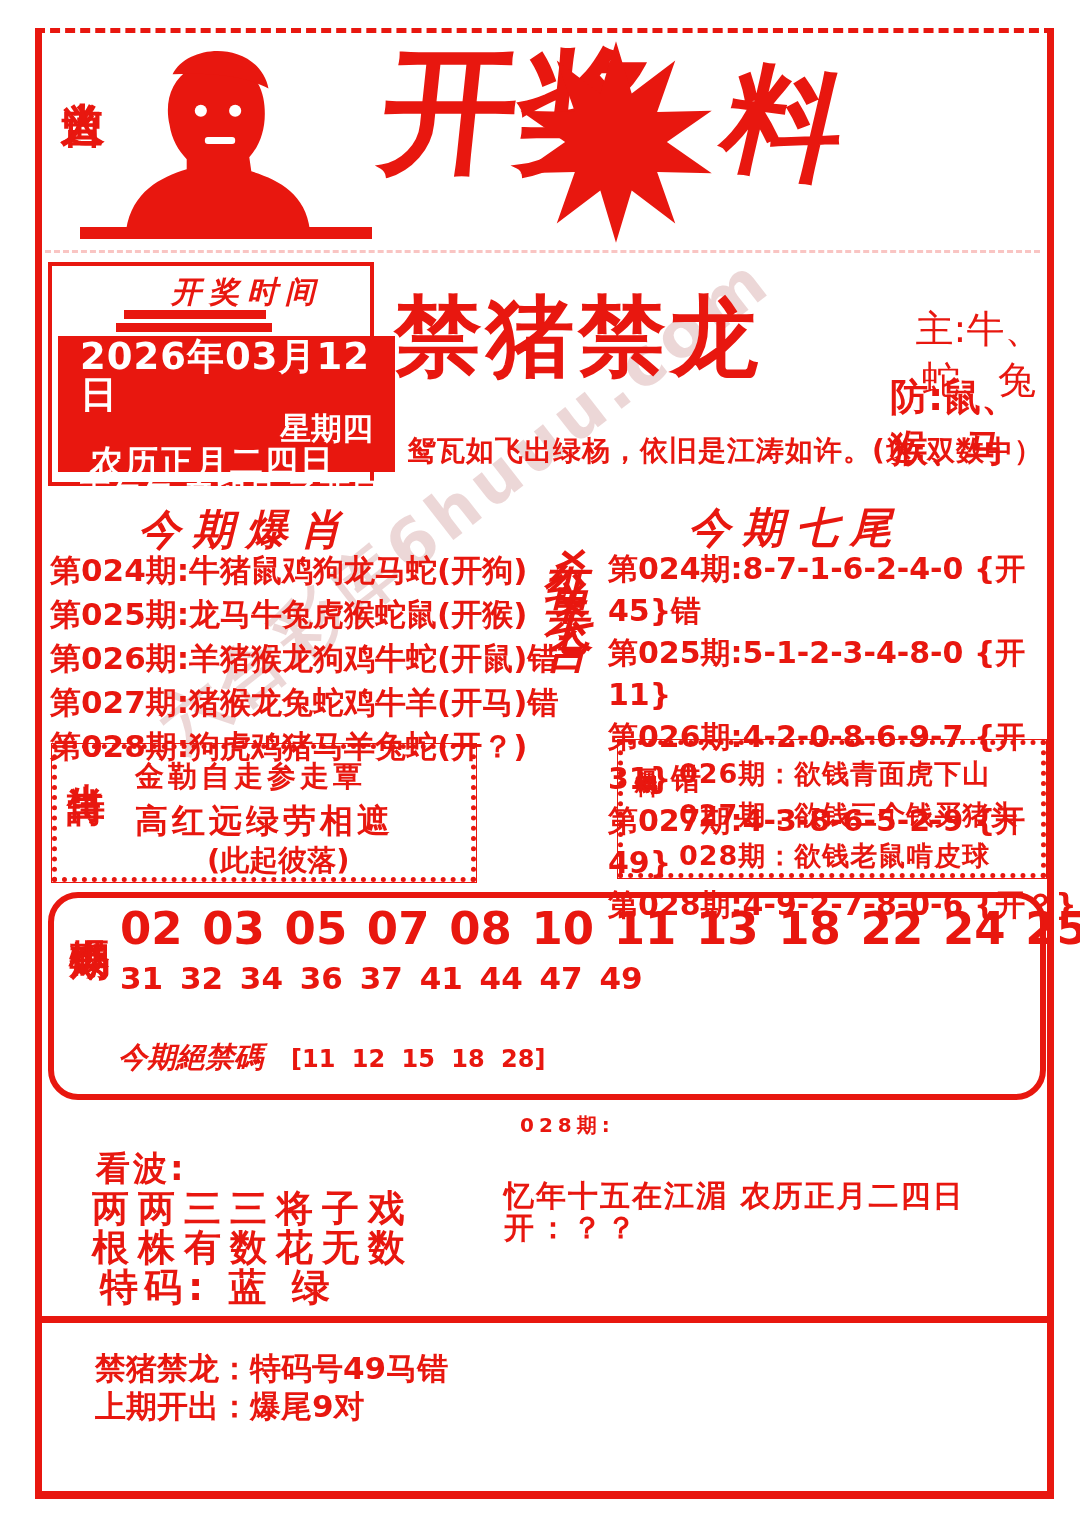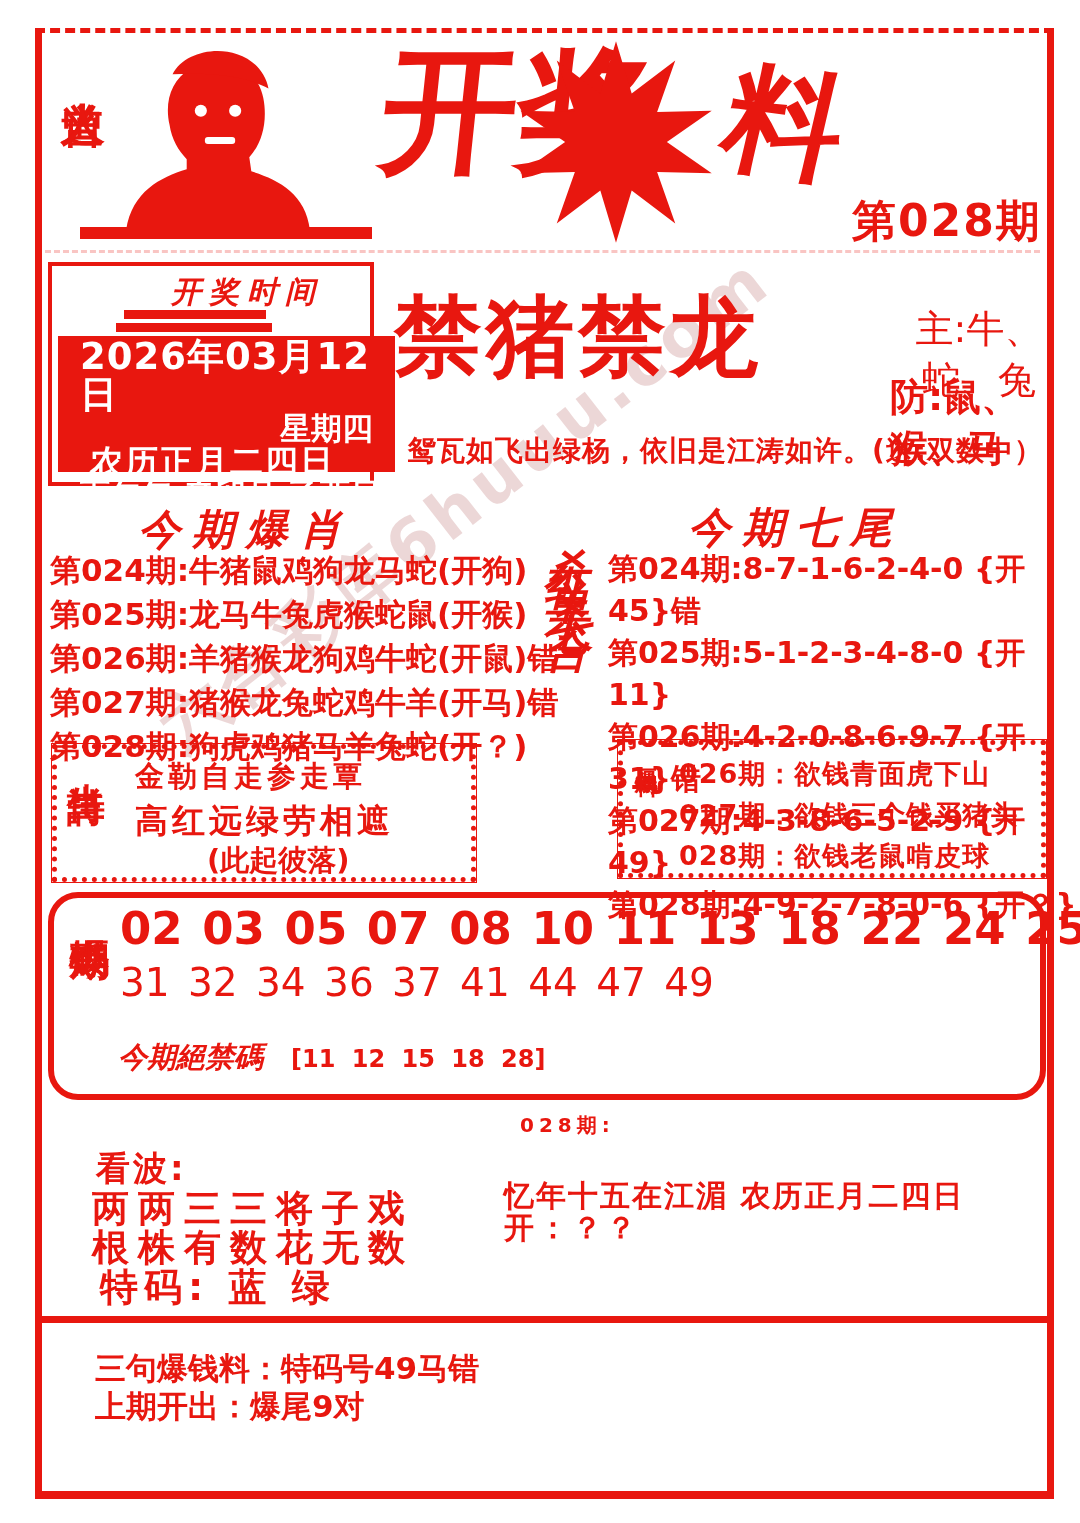--- a/index.html
+++ b/index.html
@@ -78,21 +78,21 @@
   .sx-note{ position:absolute; left:150px; top:92px; font-size:29px; font-weight:bold;}
   .sanju{ left:618px; top:740px; width:418px; height:128px;}
   .sj-label{ position:absolute; left:12px; top:6px; font-size:23px; font-weight:bold;
     writing-mode:vertical-rl; text-orientation:upright; line-height:1; letter-spacing:1px;}
   .sj-rows{ position:absolute; left:56px; top:8px; font-size:27px; font-weight:bold; line-height:41px; letter-spacing:1px;}
   
   .baoma{ left:48px; top:892px; width:986px; height:196px; border:6px solid var(--red); border-radius:30px; z-index:2;}
   .bm-label{ position:absolute; left:14px; top:10px; font-size:40px; font-weight:bold; line-height:1.1;
     writing-mode:vertical-rl; text-orientation:upright;}
   .bm-row1{ position:absolute; left:66px; top:4px; font-size:45px; font-weight:bold; word-spacing:4px; white-space:nowrap;}
-  .bm-row2{ position:absolute; left:66px; top:62px; font-size:39px; font-weight:normal; word-spacing:6px;}
+  .bm-row2{ position:absolute; left:66px; top:62px; font-size:31px; font-weight:bold; word-spacing:6px;}
   .bm-forbid{ position:absolute; left:64px; top:140px;}
   .bm-forbid-label{ font-size:29px; font-weight:bold; font-family:"DejaVu Serif", serif; font-style:italic;}
   .bm-forbid-nums{ font-size:24px; font-weight:bold; word-spacing:8px;margin-left:23px;}
   
   .kanbo-title{ left:96px; top:1146px; font-size:34px; font-weight:bold; letter-spacing:3px; z-index:2;}
   .kanbo-l1{ left:92px; top:1184px; font-size:37px; font-weight:bold; letter-spacing:9px; z-index:2;}
   .kanbo-l2{ left:92px; top:1223px; font-size:37px; font-weight:bold; letter-spacing:9px; z-index:2;}
   .kanbo-special{ left:100px; top:1262px; font-size:38px; font-weight:bold; letter-spacing:6px; z-index:2;}
   .hint-title{ left:520px; top:1112px; font-size:20px; font-weight:bold; letter-spacing:5px; z-index:2;text-align:center;}
   .hint-line{ left:504px; top:1176px; font-size:30px; font-weight:bold; letter-spacing:2px; z-index:2;}
@@ -129,21 +129,20 @@
 
   <div class="abs title-left">开奖</div>
   <div class="abs starburst">
     <svg width="236" height="212" viewBox="0 0 200 200">
       <polygon fill="#e8170f" points="100,5 114.8,54.3 155.9,23.1 138.8,71.8 190.3,70.6 148,100
         190.3,129.4 138.8,128.2 155.9,176.9 114.8,145.7 100,195 85.2,145.7 44.1,176.9 61.2,128.2
         9.7,129.4 52,100 9.7,70.6 61.2,71.8 44.1,23.1 85.2,54.3"></polygon>
     </svg>
   </div>
   <div class="abs title-right">料</div>
-  <div class="abs issue">第028期</div>
 
   <div class="abs datebox">
     <div class="datebox-title">开奖时间</div>
     <div class="bar1"></div>
     <div class="bar2"></div>
     <div class="dateblock">
       <div class="d1">2026年03月12日</div>
       <div class="d2">星期四</div>
       <div class="d3">农历正月二四日</div>
       <div class="d4">丙午年 辛卯月 乙酉日</div>
@@ -204,16 +203,16 @@
   <div class="abs kanbo-title">看波:</div>
   <div class="abs kanbo-l1">两两三三将子戏</div>
   <div class="abs kanbo-l2">根株有数花无数</div>
   <div class="abs kanbo-special">特码: 蓝 绿</div>
 
   <div class="abs hint-title">028期:</div>
   <div class="abs hint-line">忆年十五在江湄 农历正月二四日</div>
   <div class="abs hint-open">开：？？</div>
 
   <div class="abs separator"></div>
-  <div class="abs foot-l1">三句爆钱料：特码号49马错</div>
+  <div class="abs foot-l1">禁猪禁龙：特码号49马错</div>
   <div class="abs foot-l2">上期开出：爆尾9对</div>
 
 </div>
 
 </body></html>

